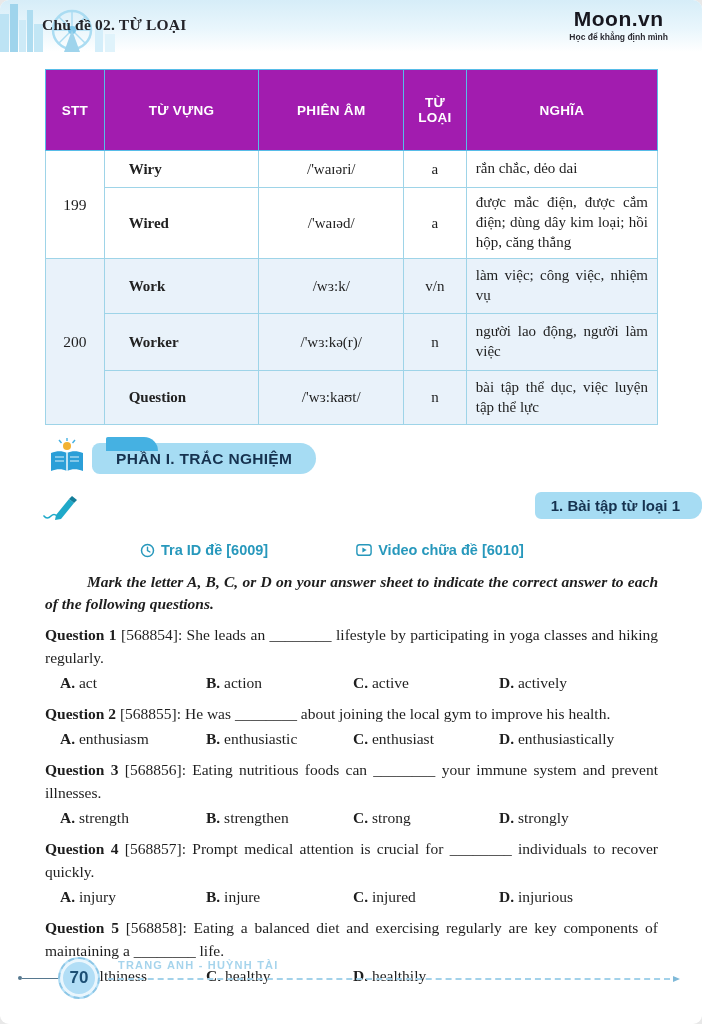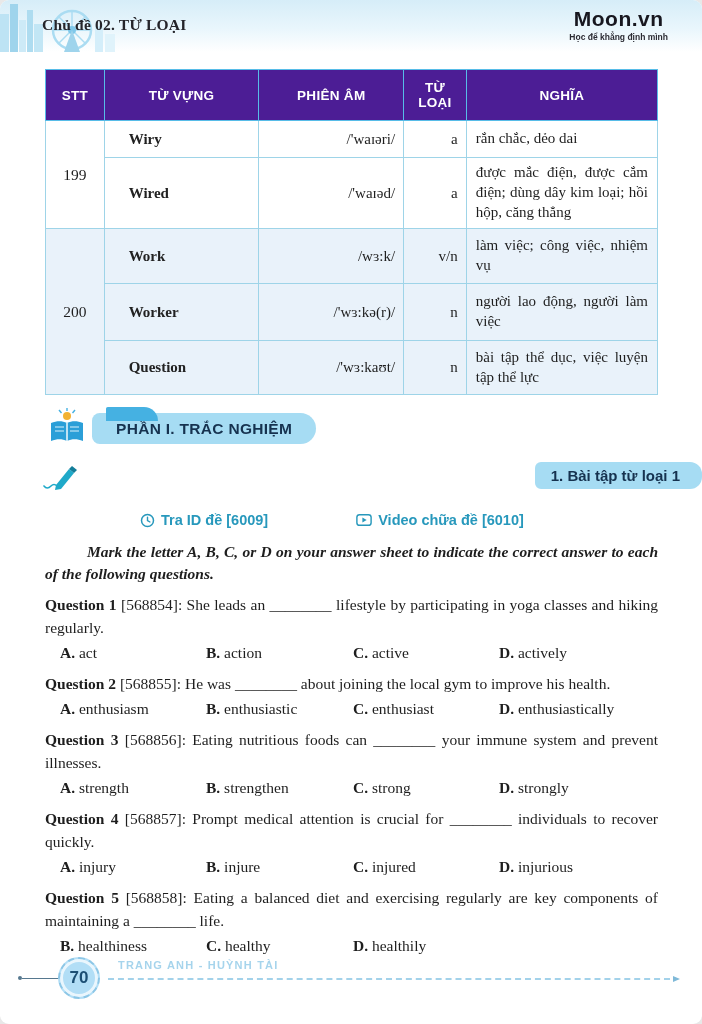--- a/index.html
+++ b/index.html
@@ -20,30 +20,30 @@
   }
   .brand-box{position:absolute;right:34px;top:7px;text-align:center;}
   .brand{font-family:"Liberation Sans","DejaVu Sans",sans-serif;font-weight:900;font-size:21px;color:#17171f;letter-spacing:.5px;}
   .tagline{font-family:"Liberation Sans","DejaVu Sans",sans-serif;font-weight:bold;font-size:8.5px;color:#2b2b33;margin-top:1px;}
   
   table.vocab{
     border-collapse:collapse;margin:17px 0 0 45px;width:613px;table-layout:fixed;
   }
   .vocab th,.vocab td{border:1px solid #9ed4e8;}
   .vocab thead th{
-    background:#4c1d95;color:#ffffff;border-color:#57bce8;
+    background:#a21caf;color:#ffffff;border-color:#57bce8;
     font-family:"Liberation Sans","DejaVu Sans",sans-serif;
-    font-size:13.5px;font-weight:bold;height:46px;padding:2px 4px;letter-spacing:.3px;margin-left:47px;
+    font-size:13.5px;font-weight:bold;height:46px;padding:17px 4px;letter-spacing:.3px;margin-left:47px;
   }
   .col-stt{width:58px;} .col-word{width:153px;} .col-ipa{width:143px;}
   .col-pos{width:62px;} .col-mean{width:189px;}
   .vocab td{font-size:15px;padding:3px 8px;background:#ffffff;}
   .vocab td.stt{text-align:center;font-size:15.5px;}
   .vocab td.word{font-weight:bold;padding-left:24px;color:#222;}
-  .vocab td.ipa,.vocab td.pos{text-align:right;}
+  .vocab td.ipa,.vocab td.pos{text-align:center;}
   .vocab td.mean{text-align:justify;line-height:1.32;padding:4px 9px;}
   .vocab tr.g2 td{background:#e9f2fa;}
   .vocab tr.h30 td{height:28px;} .vocab tr.h64 td{height:62px;}
   .vocab tr.h48 td{height:46px;} .vocab tr.h50 td{height:48px;} .vocab tr.h47 td{height:45px;}
   
   .banner{position:relative;margin-left:48px;}
   .banner .pill{
     position:relative;display:inline-block;background:#a6dcf3;color:#16324f;
     font-family:"Liberation Sans","DejaVu Sans",sans-serif;font-weight:bold;
     border-radius:8px 16px 16px 8px;z-index:1;

